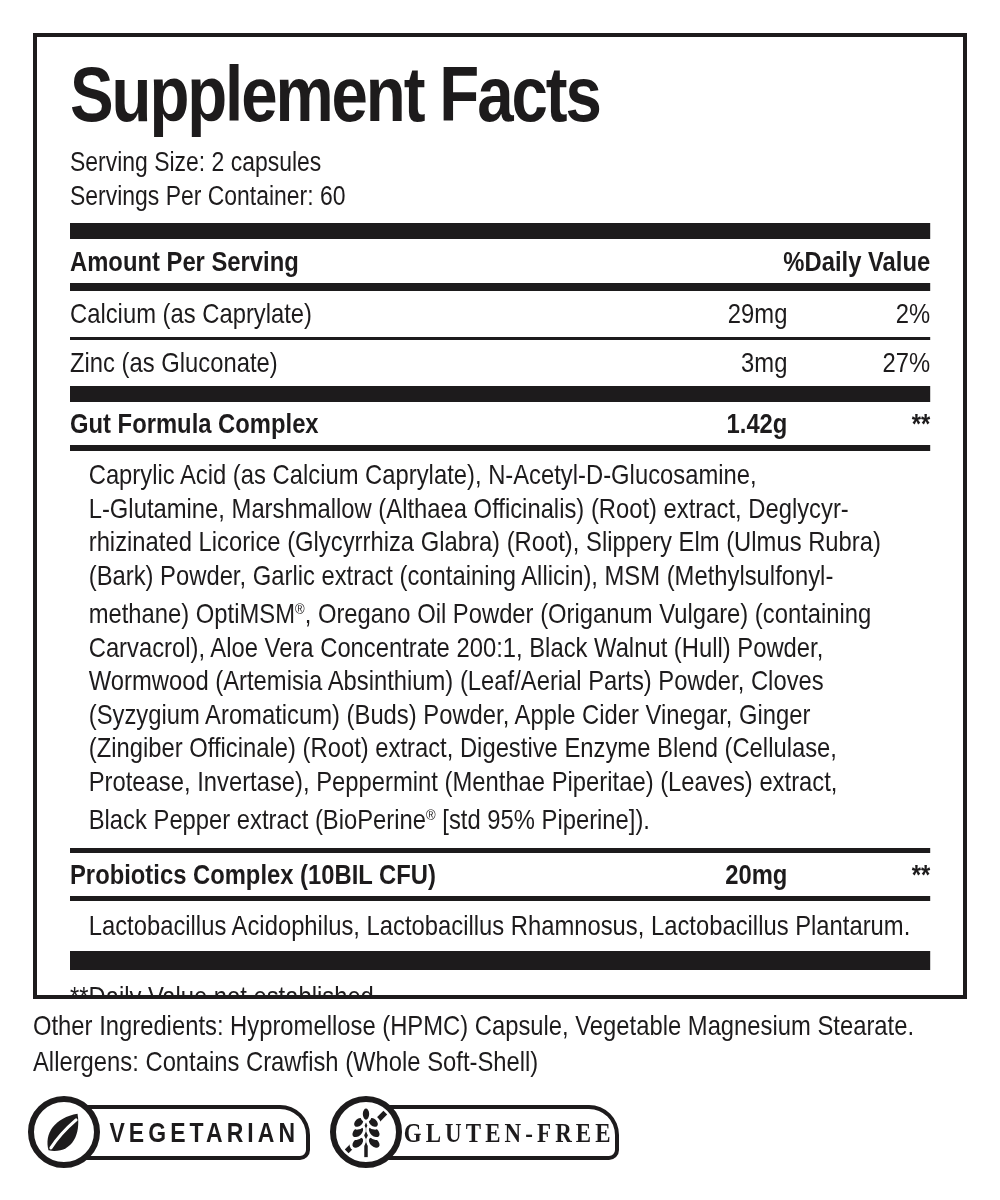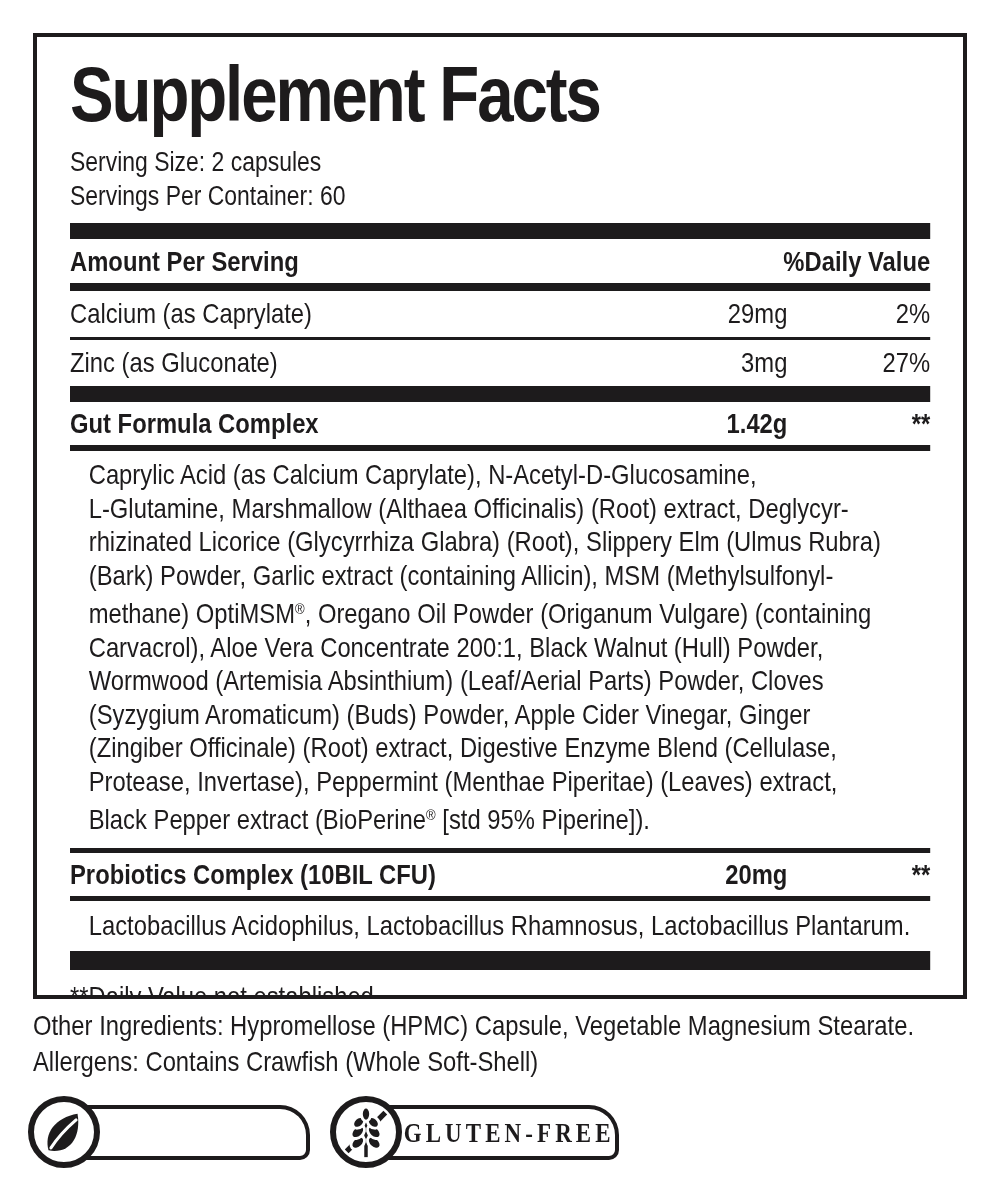--- a/index.html
+++ b/index.html
@@ -180,20 +180,23 @@
 
   <div class="below-box">
     <div class="squeeze2">
       <div class="other-line">Other Ingredients: Hypromellose (HPMC) Capsule, Vegetable Magnesium Stearate.</div>
       <div class="other-line">Allergens: Contains Crawfish (Whole Soft-Shell)</div>
     </div>
   </div>
 
   <div class="badge badge-vegetarian">
     <div class="badge-rect"></div>
+    <div class="badge-label-wrap">
+      <span class="badge-label">VEGETARIAN</span>
+    </div>
     <div class="badge-circle">
       <svg width="58" height="58" viewBox="0 0 60 60">
         <path d="M44 11 C21 15 9 31 14 49 C36 53 48 35 44 11 Z" fill="#1d1b1c"></path>
         <path d="M16.5 46.5 C23 36.5 32 26.5 42.5 17.5" stroke="#ffffff" stroke-width="3.2" fill="none" stroke-linecap="round"></path>
       </svg>
     </div>
   </div>
 
   <div class="badge badge-glutenfree">
     <div class="badge-rect"></div>

